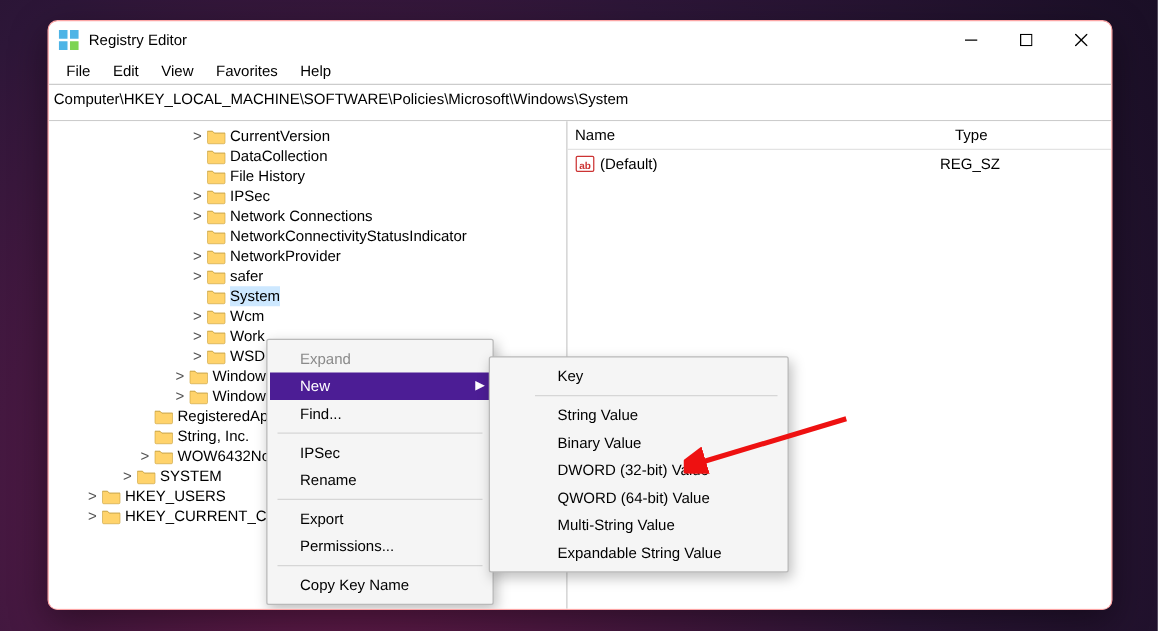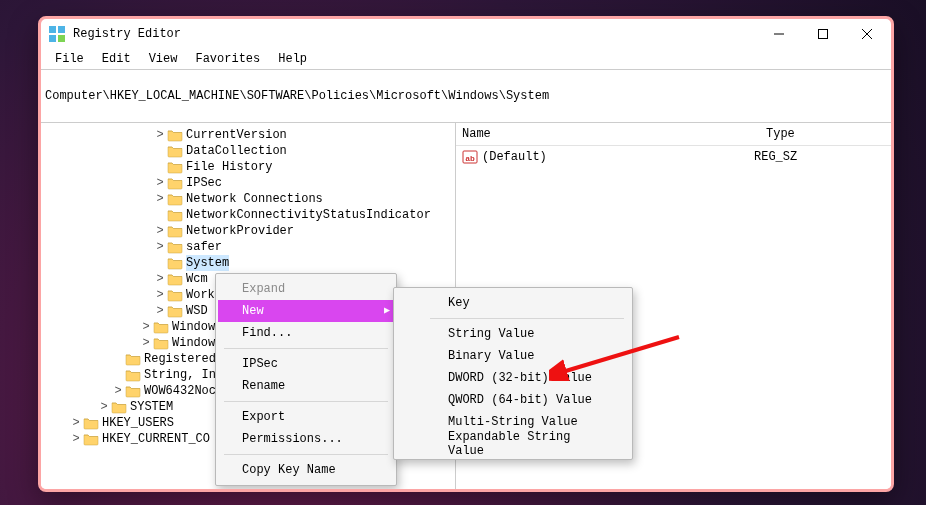--- a/index.html
+++ b/index.html
@@ -1,26 +1,26 @@
 <!DOCTYPE html>
 <html><head>
 <meta charset="utf-8">
 <style>
 html,body{margin:0;padding:0;height:100%;font-family:"Segoe UI",Tahoma,sans-serif;font-size:12px;background:radial-gradient(circle at 30% 80%,#6a1b4d 0%,#2d1638 60%,#1a0f26 100%);}
-.window{position:absolute;left:38px;top:16px;width:850px;height:470px;background:#ffffff;border:3px solid #fca5a5;border-radius:8px;box-shadow:0 10px 30px rgba(0,0,0,0.4);display:flex;flex-direction:column;overflow:hidden;font-family:Liberation Mono, monospace;}
+.window{position:absolute;left:38px;top:16px;width:850px;height:470px;background:#ffffff;border:1px solid #fca5a5;border-radius:8px;box-shadow:0 10px 30px rgba(0,0,0,0.4);display:flex;flex-direction:column;overflow:hidden;}
 .titlebar{height:30px;display:flex;align-items:center;padding:0 2px 0 8px;}
 .titlebar .app-icon{width:16px;height:16px;margin-right:8px;display:inline-block;}
 .titlebar .app-icon svg{width:16px;height:16px;}
 .titlebar .title{font-size:12px;color:#000;}
 .win-controls{margin-left:auto;display:flex;}
 .win-controls .ctl{width:44px;height:30px;display:flex;align-items:center;justify-content:center;color:#000;}
 .win-controls .ctl svg{width:10px;height:10px;}
 .menubar{height:20px;display:flex;align-items:center;padding:0 6px;gap:2px;}
 .menubar span{padding:2px 8px;}
-.addrbar{height:20px;border-top:1px solid #ccc;border-bottom:1px solid #ccc;display:flex;align-items:center;padding:16px 4px;background:#fff;}
+.addrbar{height:20px;border-top:1px solid #ccc;border-bottom:1px solid #ccc;display:flex;align-items:flex-start;padding:4px 4px;background:#fff;}
 .workspace{flex:1;display:flex;min-height:0;}
 .treepane{width:414px;border-right:1px solid #ccc;overflow:hidden;position:relative;background:#fff;}
 .listpane{flex:1;display:flex;flex-direction:column;background:#fff;}
 .list-header{height:22px;display:flex;align-items:center;border-bottom:1px solid #e3e3e3;font-size:12px;color:#000;}
 .list-header .col{padding:0 6px;}
 .col-name{width:292px;}
 .col-type{flex:1;}
 .list-row{display:flex;align-items:center;height:18px;padding-top:2px;}
 .list-row .icon{width:16px;height:16px;margin:0 4px 0 6px;}
 .tree{padding:4px 0 4px 4px;font-size:12px;white-space:nowrap;}
@@ -29,21 +29,21 @@
 .folder{width:16px;height:14px;display:inline-block;margin-right:3px;}
 .folder svg{width:16px;height:14px;vertical-align:top;}
 .sel{background:#cde8ff;}
 
 .ind{display:inline-block;}
 
 .ctx{position:absolute;background:#f5f5f5;border:1px solid #b9b9b9;box-shadow:2px 4px 10px rgba(0,0,0,0.25);font-size:12px;padding:4px 2px;border-radius:2px;}
 .ctx .item{height:22px;display:flex;align-items:center;padding:0 24px;min-width:132px;position:relative;}
 .ctx .item.disabled{color:#8a8a8a;}
 .ctx .sep{height:1px;background:#d6d6d6;margin:4px 6px;}
-.ctx .item.highlight{background:#d946ef;color:#fff;}
+.ctx .item.highlight{background:#4c1d95;color:#fff;}
 .ctx .item .arrow{position:absolute;right:8px;font-size:10px;line-height:1;}
 .ctx.sub{min-width:180px;}
 
 .red-arrow{position:absolute;pointer-events:none;}
 
 .listpane-inner{flex:1;overflow:auto;}
 </style>
 </head>
 <body>
 

